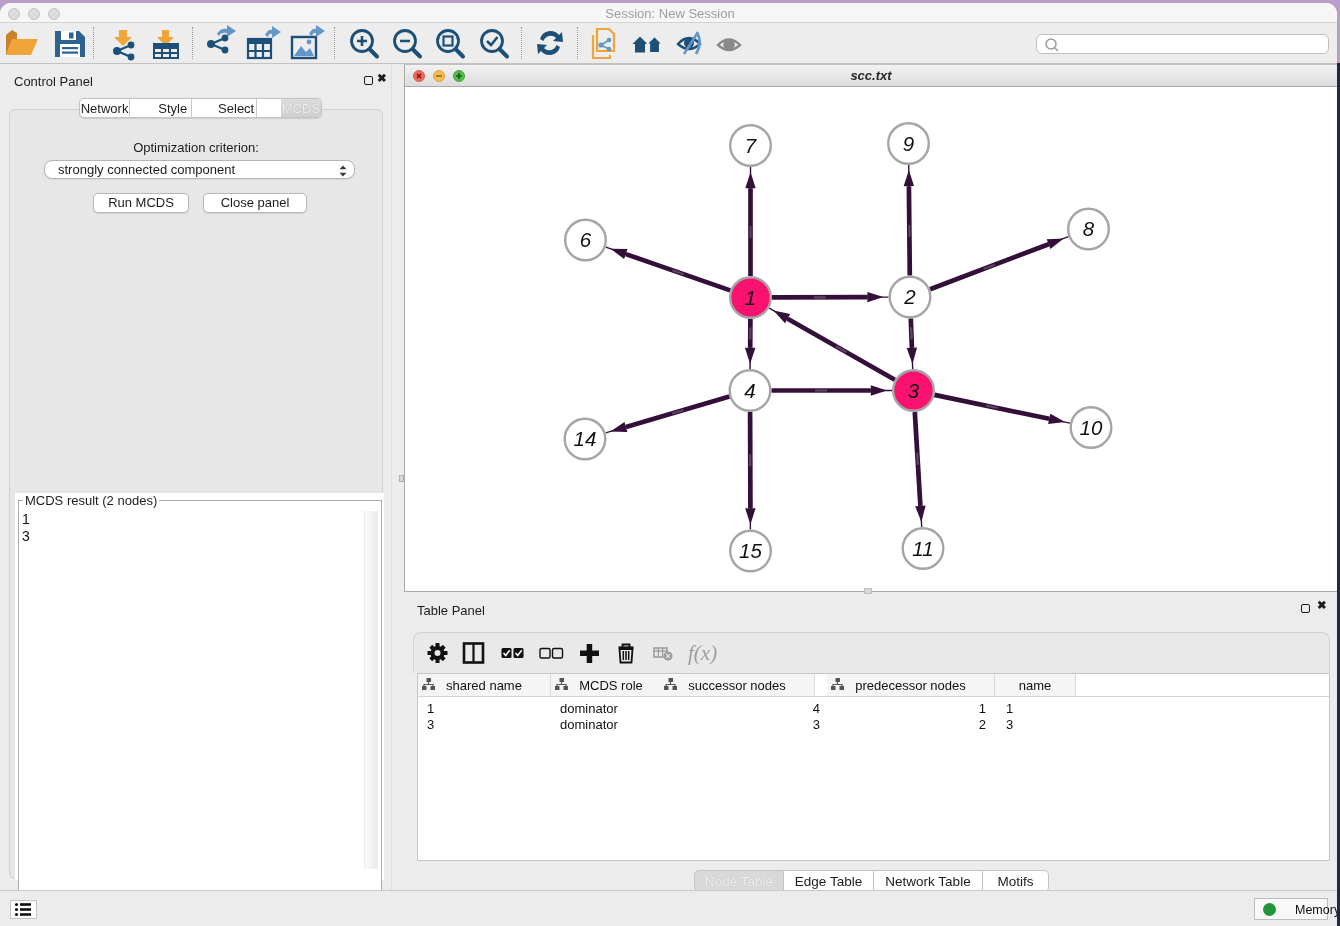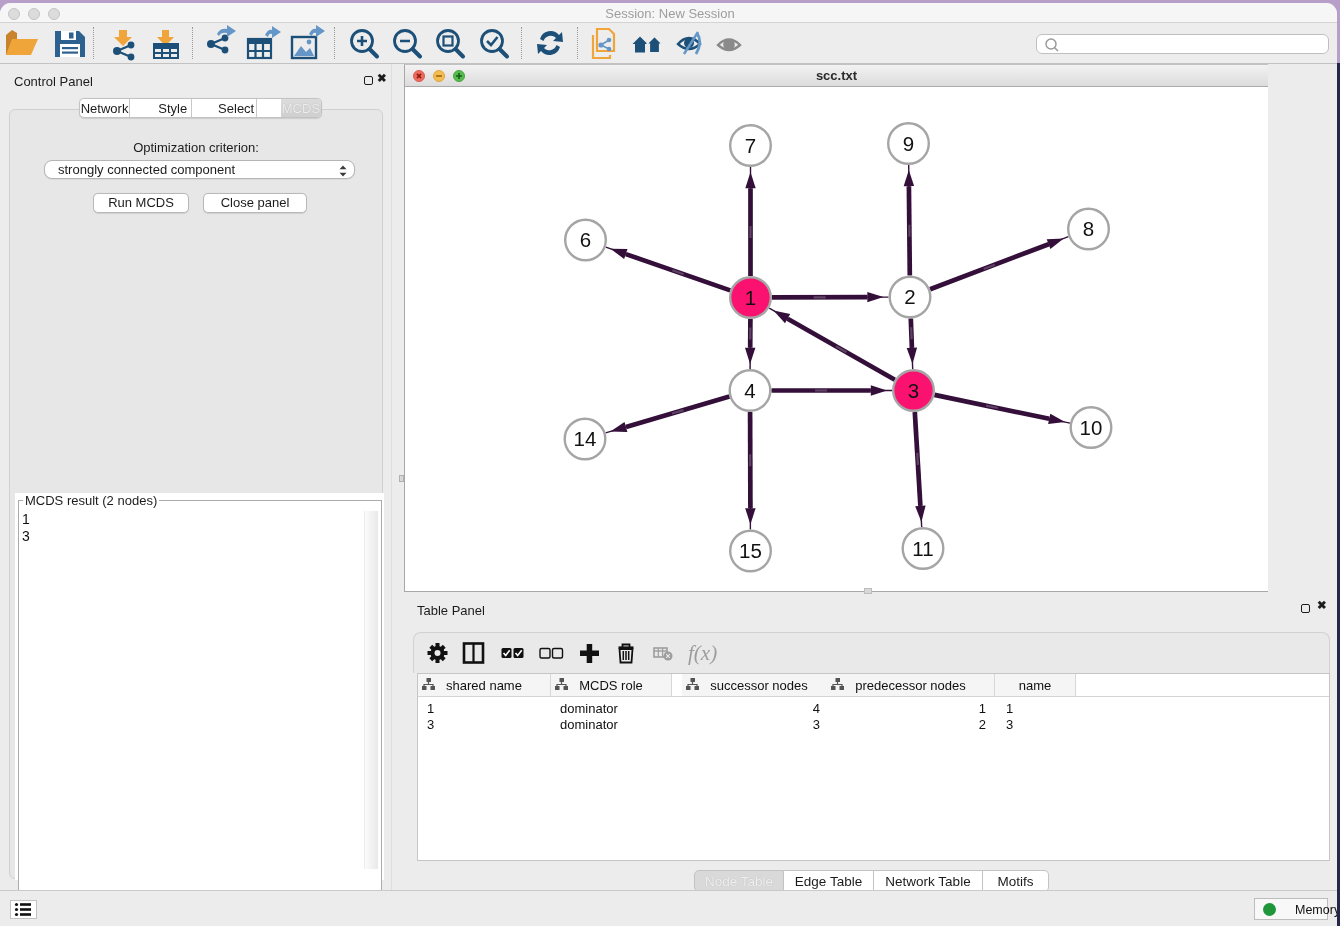--- a/index.html
+++ b/index.html
@@ -33,22 +33,22 @@
   border:1px solid #c3c3c3; border-radius:5px; background:#fff; display:flex;
   font-size:13px; color:#1c1c1c; overflow:hidden; box-shadow:0 0.5px 1px rgba(0,0,0,.12);gap:24px; }
 .seg { height:100%; display:flex; align-items:center; justify-content:center;
   border-right:1px solid #c9c9c9; }
 #cpinner { position:absolute; top:45px; left:9px; width:374px; height:770px;
   background:#e7e7e7; border:1px solid #d0d0d0; border-radius:6px; }
 .btn { position:absolute; height:20px; background:#fff; border:1px solid #b9b9b9;
   border-radius:5px; font-size:13px; color:#1c1c1c; text-align:center; line-height:18px;
   box-shadow:0 0.5px 1px rgba(0,0,0,.1); }
 
-#netwin { position:absolute; top:61px; left:404px; width:864px; height:528px; overflow:hidden;
-  border:1px solid #a8a8a8; border-top:1px solid #c2c2c2; border-right:none; background:#fff; }
+#netwin { position:absolute; top:61px; left:404px; width:933px; height:528px; overflow:hidden;
+  border:1px solid #a8a8a8; border-top:1px solid #c2c2c2; border-right:none; background:#fff;font-style:italic; }
 #nettitle { position:absolute; top:0; left:0; width:100%; height:22px;
   background:linear-gradient(#f2f2f2,#dcdcdc); border-bottom:1px solid #ababab; }
 .mtl { position:absolute; top:5px; width:12px; height:12px; border-radius:50%; }
 #netcanvas { position:absolute; top:22px; left:0; width:932px; height:504px; background:#fff; }
 
 #tpanel { position:absolute; top:593px; left:405px; width:935px; height:294px;
   background:#ececec; }
 #ttoolbar { position:absolute; top:36px; left:8px; width:917px; height:41px;
   background:#e9e9e9; border:1px solid #d2d2d2; border-radius:8px 8px 0 0; border-bottom:none; }
 #ttable { position:absolute; top:77px; left:12px; width:913px; height:188px;
@@ -372,21 +372,21 @@
             <rect x="0" y="8" width="4.5" height="4"></rect>
             <rect x="8.5" y="8" width="4.5" height="4"></rect>
             <path d="M6.5 4 L6.5 6.5 M2 8 L2 6.5 L11 6.5 L11 8" stroke="#555" stroke-width="1.2" fill="none"></path>
           </svg>shared name</div>
       <div class="th" style="left:133px;width:121px;"><svg width="13" height="13" style="position:absolute;left:4px;top:4px;" fill="#555">
             <rect x="4.5" y="0" width="4.5" height="4"></rect>
             <rect x="0" y="8" width="4.5" height="4"></rect>
             <rect x="8.5" y="8" width="4.5" height="4"></rect>
             <path d="M6.5 4 L6.5 6.5 M2 8 L2 6.5 L11 6.5 L11 8" stroke="#555" stroke-width="1.2" fill="none"></path>
           </svg>MCDS role</div>
-      <div class="th" style="left:264px;width:155px;"><svg width="13" height="13" style="position:absolute;left:4px;top:4px;" fill="#555">
+      <div class="th" style="left:242px;width:155px;"><svg width="13" height="13" style="position:absolute;left:4px;top:4px;" fill="#555">
             <rect x="4.5" y="0" width="4.5" height="4"></rect>
             <rect x="0" y="8" width="4.5" height="4"></rect>
             <rect x="8.5" y="8" width="4.5" height="4"></rect>
             <path d="M6.5 4 L6.5 6.5 M2 8 L2 6.5 L11 6.5 L11 8" stroke="#555" stroke-width="1.2" fill="none"></path>
           </svg>successor nodes</div>
       <div class="th" style="left:409px;width:168px;"><svg width="13" height="13" style="position:absolute;left:4px;top:4px;" fill="#555">
             <rect x="4.5" y="0" width="4.5" height="4"></rect>
             <rect x="0" y="8" width="4.5" height="4"></rect>
             <rect x="8.5" y="8" width="4.5" height="4"></rect>
             <path d="M6.5 4 L6.5 6.5 M2 8 L2 6.5 L11 6.5 L11 8" stroke="#555" stroke-width="1.2" fill="none"></path>

